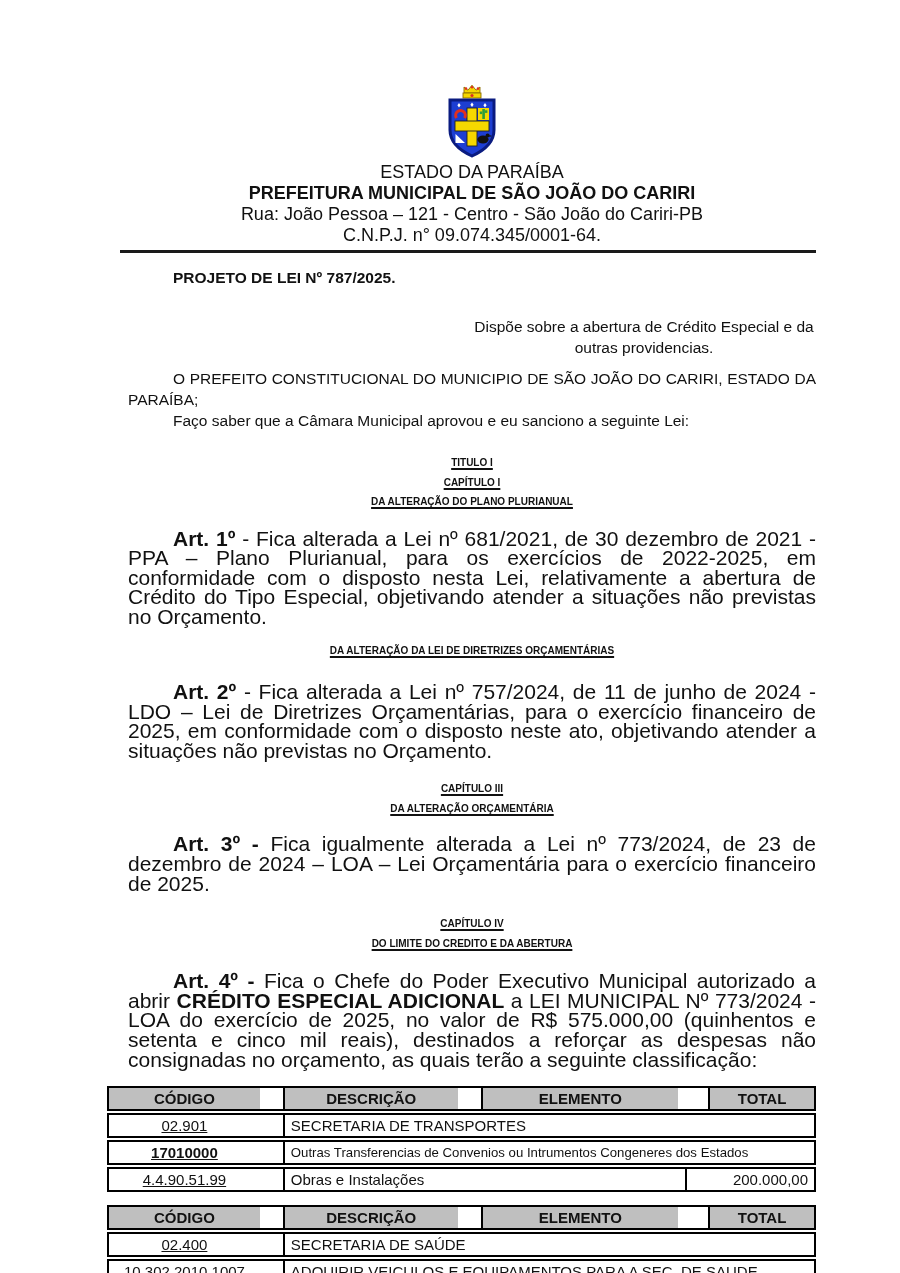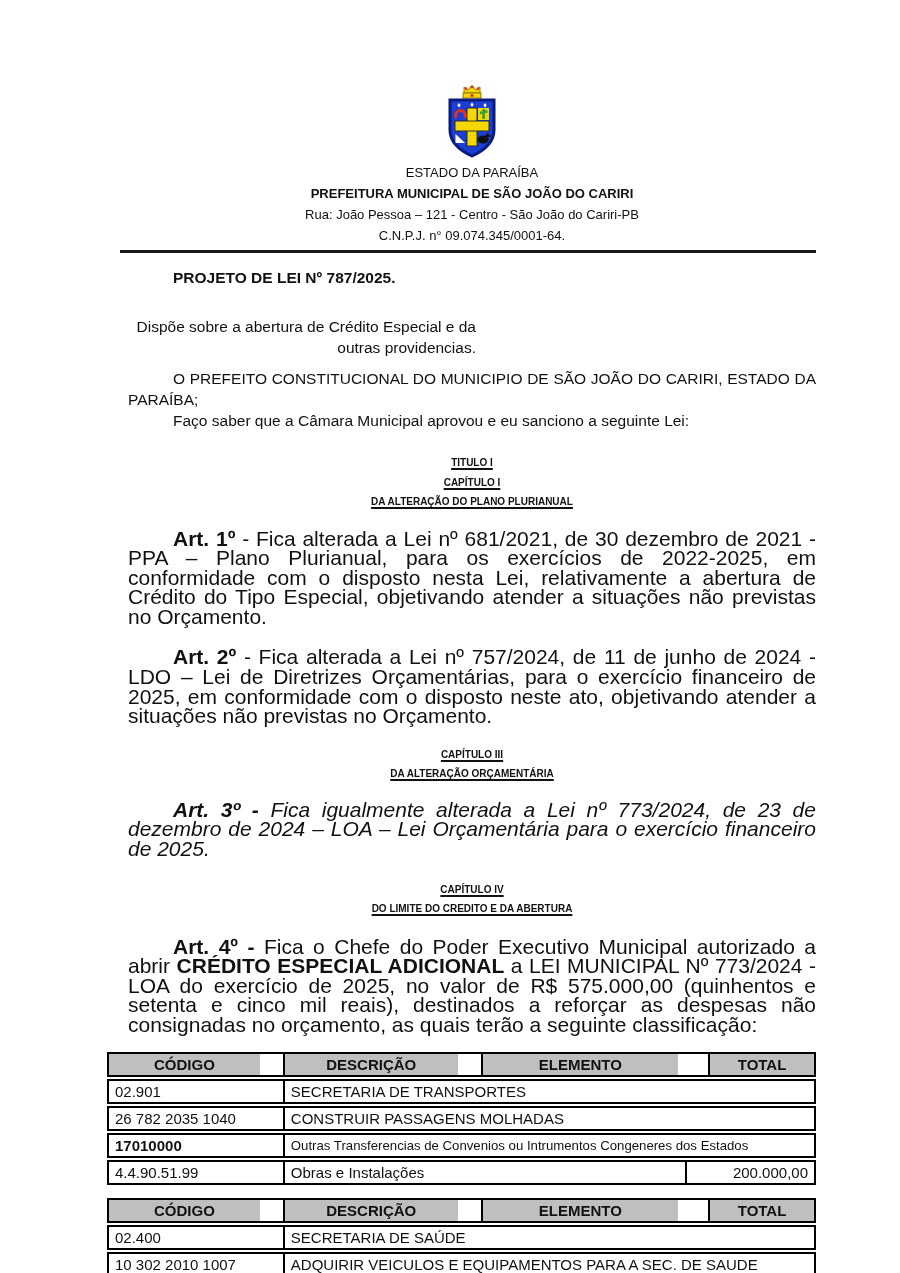--- a/index.html
+++ b/index.html
@@ -12,37 +12,38 @@
     font-family: "Liberation Sans", "DejaVu Sans", sans-serif;
     color: #111;
     overflow: hidden;
     margin: 0 auto;
   }
   .content { padding: 0 84px 0 128px; }
 
   
   .letterhead { padding-top: 84px; text-align: center; }
   .crest { display: block; margin: 0 auto 2px auto; }
-  .lh-line { font-size: 13px; line-height: 21px; }
+  .lh-line { font-size: 18px; line-height: 21px; }
   .bold { font-weight: bold; }
   .rule {
     margin-top: 4px;
     margin-left: -8px;
     width: calc(100% + 8px);
     border-top: 3px solid #1a1a1a;
   }
 
   
   .title { margin-top: 16px; margin-left: 45px; font-size: 15.5px; font-weight: bold; }
   .epigraph {
     margin-top: 29px;
+    margin-left: 342px;
     width: 348px;
     font-size: 15.5px;
     line-height: 21px;
-    text-align: right;
+    text-align: center;
   }
   .para {
     font-size: 15.5px;
     line-height: 21px;
     text-align: justify;
     text-indent: 45px;
   }
   .p1 { margin-top: 10px; }
   .art {
     font-size: 21px;
@@ -57,21 +58,21 @@
     line-height: 19.5px;
     text-decoration: underline;
     text-decoration-thickness: 2px;
     text-underline-offset: 2px;
   }
   .mt-hg1 { margin-top: 22px; }
   .mt-art1 { margin-top: 17px; }
   .mt-hg2 { margin-top: 15px; }
   .mt-art2 { margin-top: 21px; }
   .mt-hg3 { margin-top: 19px; }
-  .mt-art3 { margin-top: 16px; font-style: italic; }
+  .mt-art3 { margin-top: 16px; }
   .mt-hg4 { margin-top: 21px; }
   .mt-art4 { margin-top: 18px; }
 
   
   .doc-table {
     margin-left: -21px;
     width: calc(100% + 21px);
     margin-top: 17px;
     font-size: 15px;
   }
@@ -89,21 +90,21 @@
   .t-cell:first-child { border-left: none; }
   .th {
     background: #bfbfbf;
     font-weight: bold;
     text-align: center;
   }
   .c1 { width: 21.4%; flex: none; }
   .c2 { width: 24.8%; flex: none; }
   .c3 { width: 28.0%; flex: none; }
   .c4 { flex: 1; margin-left: 7px; }
-  .code { text-align: left; }
+  .code { text-align: center; text-decoration: underline; }
   .rest { flex: 1; }
   .mid { flex: 1; }
   .c-total { width: 18.3%; flex: none; text-align: right; }
   .small-text { font-size: 13.2px; line-height: 19px; }
   .code-bold { font-weight: bold; }
 </style>
 </head>
 <body>
 
 <div class="page">
@@ -158,20 +159,21 @@
 
     <div class="hgroup mt-hg1">
       <div class="hline">TITULO I</div>
       <div class="hline">CAPÍTULO I</div>
       <div class="hline">DA ALTERAÇÃO DO PLANO PLURIANUAL</div>
     </div>
 
     <p class="art mt-art1"><span class="bold">Art. 1º</span><span> - Fica alterada a Lei nº 681/2021, de 30 dezembro de 2021 - PPA – Plano Plurianual, para os exercícios de 2022-2025, em conformidade com o disposto nesta Lei, relativamente a abertura de Crédito do Tipo Especial, objetivando atender a situações não previstas no Orçamento.</span></p>
 
     <div class="hgroup mt-hg2">
+      <div class="hline">DA ALTERAÇÃO DA LEI DE DIRETRIZES ORÇAMENTÁRIAS</div>
     </div>
 
     <p class="art mt-art2"><span class="bold">Art. 2º</span><span> - Fica alterada a Lei nº 757/2024, de 11 de junho de 2024 - LDO – Lei de Diretrizes Orçamentárias, para o exercício financeiro de 2025, em conformidade com o disposto neste ato, objetivando atender a situações não previstas no Orçamento.</span></p>
 
     <div class="hgroup mt-hg3">
       <div class="hline">CAPÍTULO III</div>
       <div class="hline">DA ALTERAÇÃO ORÇAMENTÁRIA</div>
     </div>
 
     <p class="art mt-art3"><span class="bold">Art. 3º -</span><span> Fica igualmente alterada a Lei nº 773/2024, de 23 de dezembro de 2024 – LOA – Lei Orçamentária para o exercício financeiro de 2025.</span></p>
@@ -188,24 +190,20 @@
         <div class="t-cell th c1">CÓDIGO</div>
         <div class="t-cell th c2">DESCRIÇÃO</div>
         <div class="t-cell th c3">ELEMENTO</div>
         <div class="t-cell th c4">TOTAL</div>
       </div>
       <div class="t-row">
         <div class="t-cell c1 code">02.901</div>
         <div class="t-cell rest">SECRETARIA DE TRANSPORTES</div>
       </div>
       <div class="t-row">
-        <div class="t-cell c1 code">26 782 2035 1040</div>
-        <div class="t-cell rest">CONSTRUIR PASSAGENS MOLHADAS</div>
-      </div>
-      <div class="t-row">
         <div class="t-cell c1 code code-bold">17010000</div>
         <div class="t-cell rest small-text">Outras Transferencias de Convenios ou Intrumentos Congeneres dos Estados</div>
       </div>
       <div class="t-row">
         <div class="t-cell c1 code">4.4.90.51.99</div>
         <div class="t-cell mid">Obras e Instalações</div>
         <div class="t-cell c-total">200.000,00</div>
       </div>
     </div>
 

